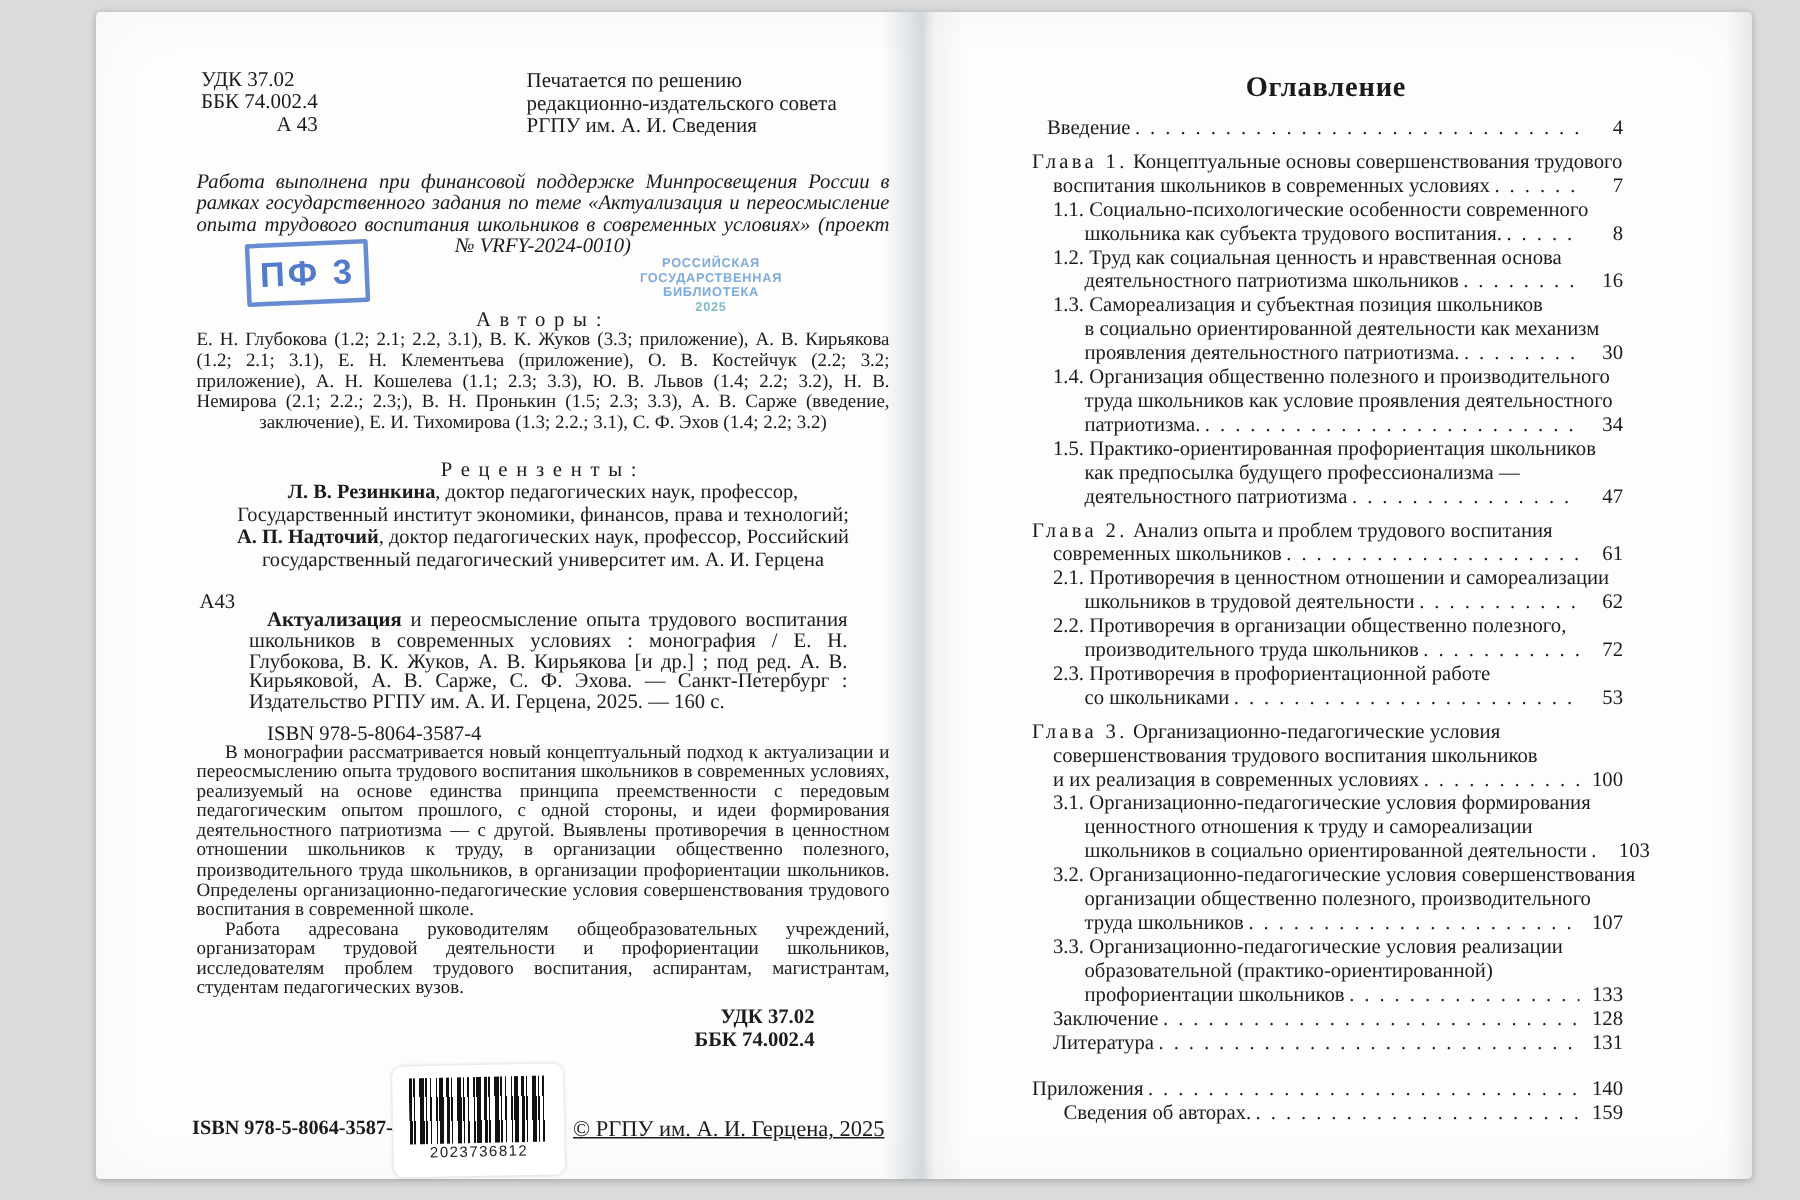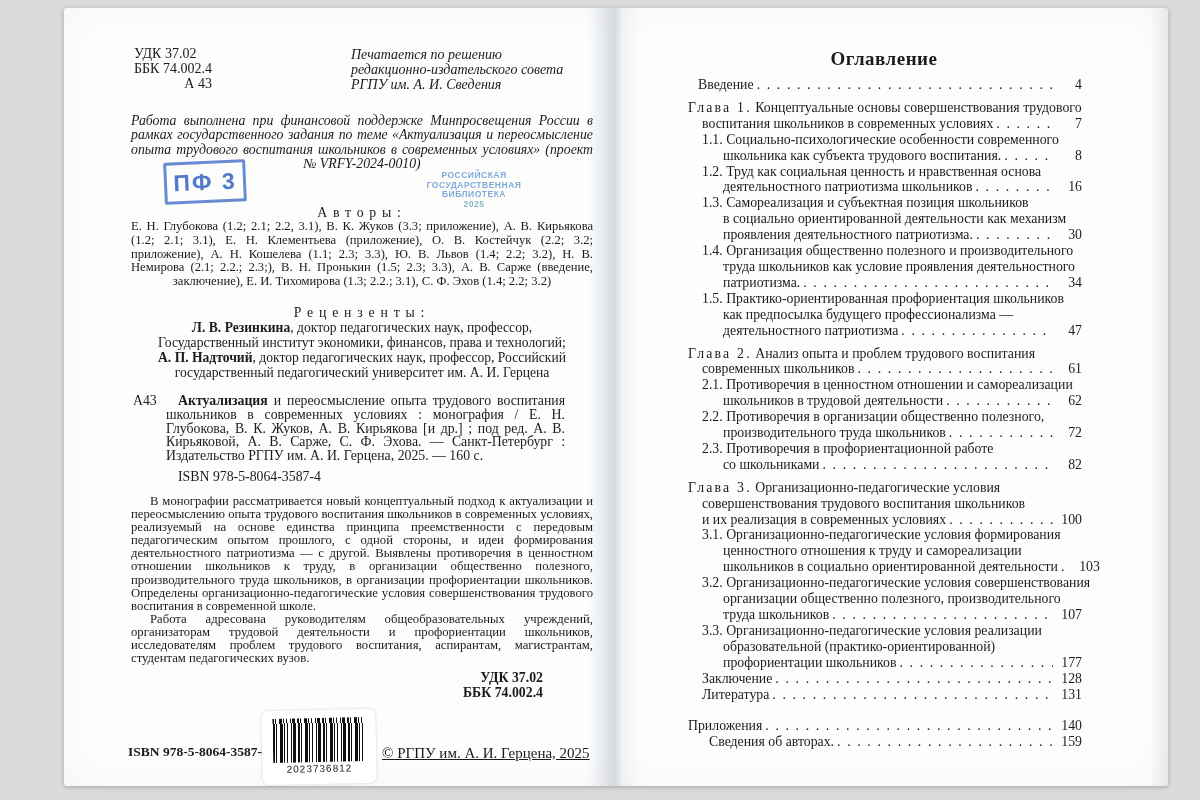--- a/index.html
+++ b/index.html
@@ -22,21 +22,21 @@
   .right-edge-shade{
     position:absolute;right:0;top:0;width:18px;height:100%;
     background:linear-gradient(90deg,rgba(120,130,145,0),rgba(120,130,145,.14));
     border-radius:0 3px 3px 0;pointer-events:none;
   }
 
   
   .hdr-left{position:absolute;left:70px;top:38px;font-size:14px;line-height:15px;font-weight:bold;font-weight:normal;}
   .hdr-left div{white-space:nowrap;}
   .hdr-left .a43{padding-left:31px;text-align:right;}
-  .hdr-right{position:absolute;left:287px;top:39px;font-size:14px;line-height:15px;font-style:italic;}
+  .hdr-right{position:absolute;left:287px;top:39px;font-size:14px;line-height:15px;}
   .funding{
     position:absolute;left:67px;top:106px;width:462px;
     font-size:13.8px;line-height:14.4px;font-style:italic;
     text-align:justify;text-align-last:center;
   }
   .stamp-pf3{
     position:absolute;left:100px;top:153px;width:76px;height:36px;
     border:3px solid rgba(62,108,196,.78);border-radius:2px;
     transform:rotate(-2.5deg);
     display:flex;align-items:center;justify-content:center;
@@ -58,21 +58,21 @@
   .authors-label{top:197px;}
   .authors{
     position:absolute;left:67px;top:212px;width:462px;
     font-size:12.6px;line-height:13.8px;
     text-align:justify;text-align-last:center;
   }
   .reviewers-label{top:297px;}
   .reviewers{position:absolute;left:67px;top:312px;width:462px;text-align:center;font-size:13.6px;line-height:15px;}
   .catalog{position:absolute;left:67px;top:386px;width:462px;font-size:13.8px;line-height:13.8px;}
   .catalog .code{position:absolute;left:2px;top:0;}
-  .catalog .entry{margin:0 28px 0 35px;text-indent:12px;text-align:justify;}
+  .catalog .entry{margin:12px 28px 0 35px;text-indent:12px;text-align:justify;}
   .catalog .isbn1{margin:7px 0 0 47px;font-size:13.8px;}
   .annotation{position:absolute;left:67px;top:487px;width:462px;font-size:12.7px;line-height:13.1px;}
   .annotation p{margin:0;text-indent:19px;text-align:justify;}
   .udk-footer{margin:5px 50px 0 0;text-align:right;font-weight:bold;font-size:13.8px;line-height:15px;}
   .bottom-row .isbn2{position:absolute;left:64px;top:736px;font-weight:bold;font-size:13.5px;white-space:nowrap;}
   .barcode-sticker{
     position:absolute;left:198px;top:702px;width:114px;height:74px;
     background:#fff;border-radius:7px;transform:rotate(-1.2deg);
     box-shadow:0 0 3px rgba(0,0,0,.18);
     text-align:center;
@@ -294,21 +294,21 @@
             <span class="pg">72</span>
           </div>
         </div>
         <div class="toc-entry e-section">
           <div class="toc-line first">
             <span class="toc-text">2.3. Противоречия в профориентационной работе</span>
           </div>
           <div class="toc-line cont last">
             <span class="toc-text">со школьниками</span>
             <span class="lead"></span>
-            <span class="pg">82</span>
+            <span class="pg">53</span>
           </div>
         </div>
         <div class="toc-entry e-chapter">
           <div class="toc-line first">
             <span class="toc-text"><span class="chap-prefix">Глава 3.</span> Организационно-педагогические условия</span>
           </div>
           <div class="toc-line cont">
             <span class="toc-text">совершенствования трудового воспитания школьников</span>
           </div>
           <div class="toc-line cont last">
@@ -346,21 +346,21 @@
         <div class="toc-entry e-section">
           <div class="toc-line first">
             <span class="toc-text">3.3. Организационно-педагогические условия реализации</span>
           </div>
           <div class="toc-line cont">
             <span class="toc-text">образовательной (практико-ориентированной)</span>
           </div>
           <div class="toc-line cont last">
             <span class="toc-text">профориентации школьников</span>
             <span class="lead"></span>
-            <span class="pg">177</span>
+            <span class="pg">133</span>
           </div>
         </div>
         <div class="toc-entry e-backmatter">
           <div class="toc-line first last">
             <span class="toc-text">Заключение</span>
             <span class="lead"></span>
             <span class="pg">128</span>
           </div>
         </div>
         <div class="toc-entry e-backmatter">

